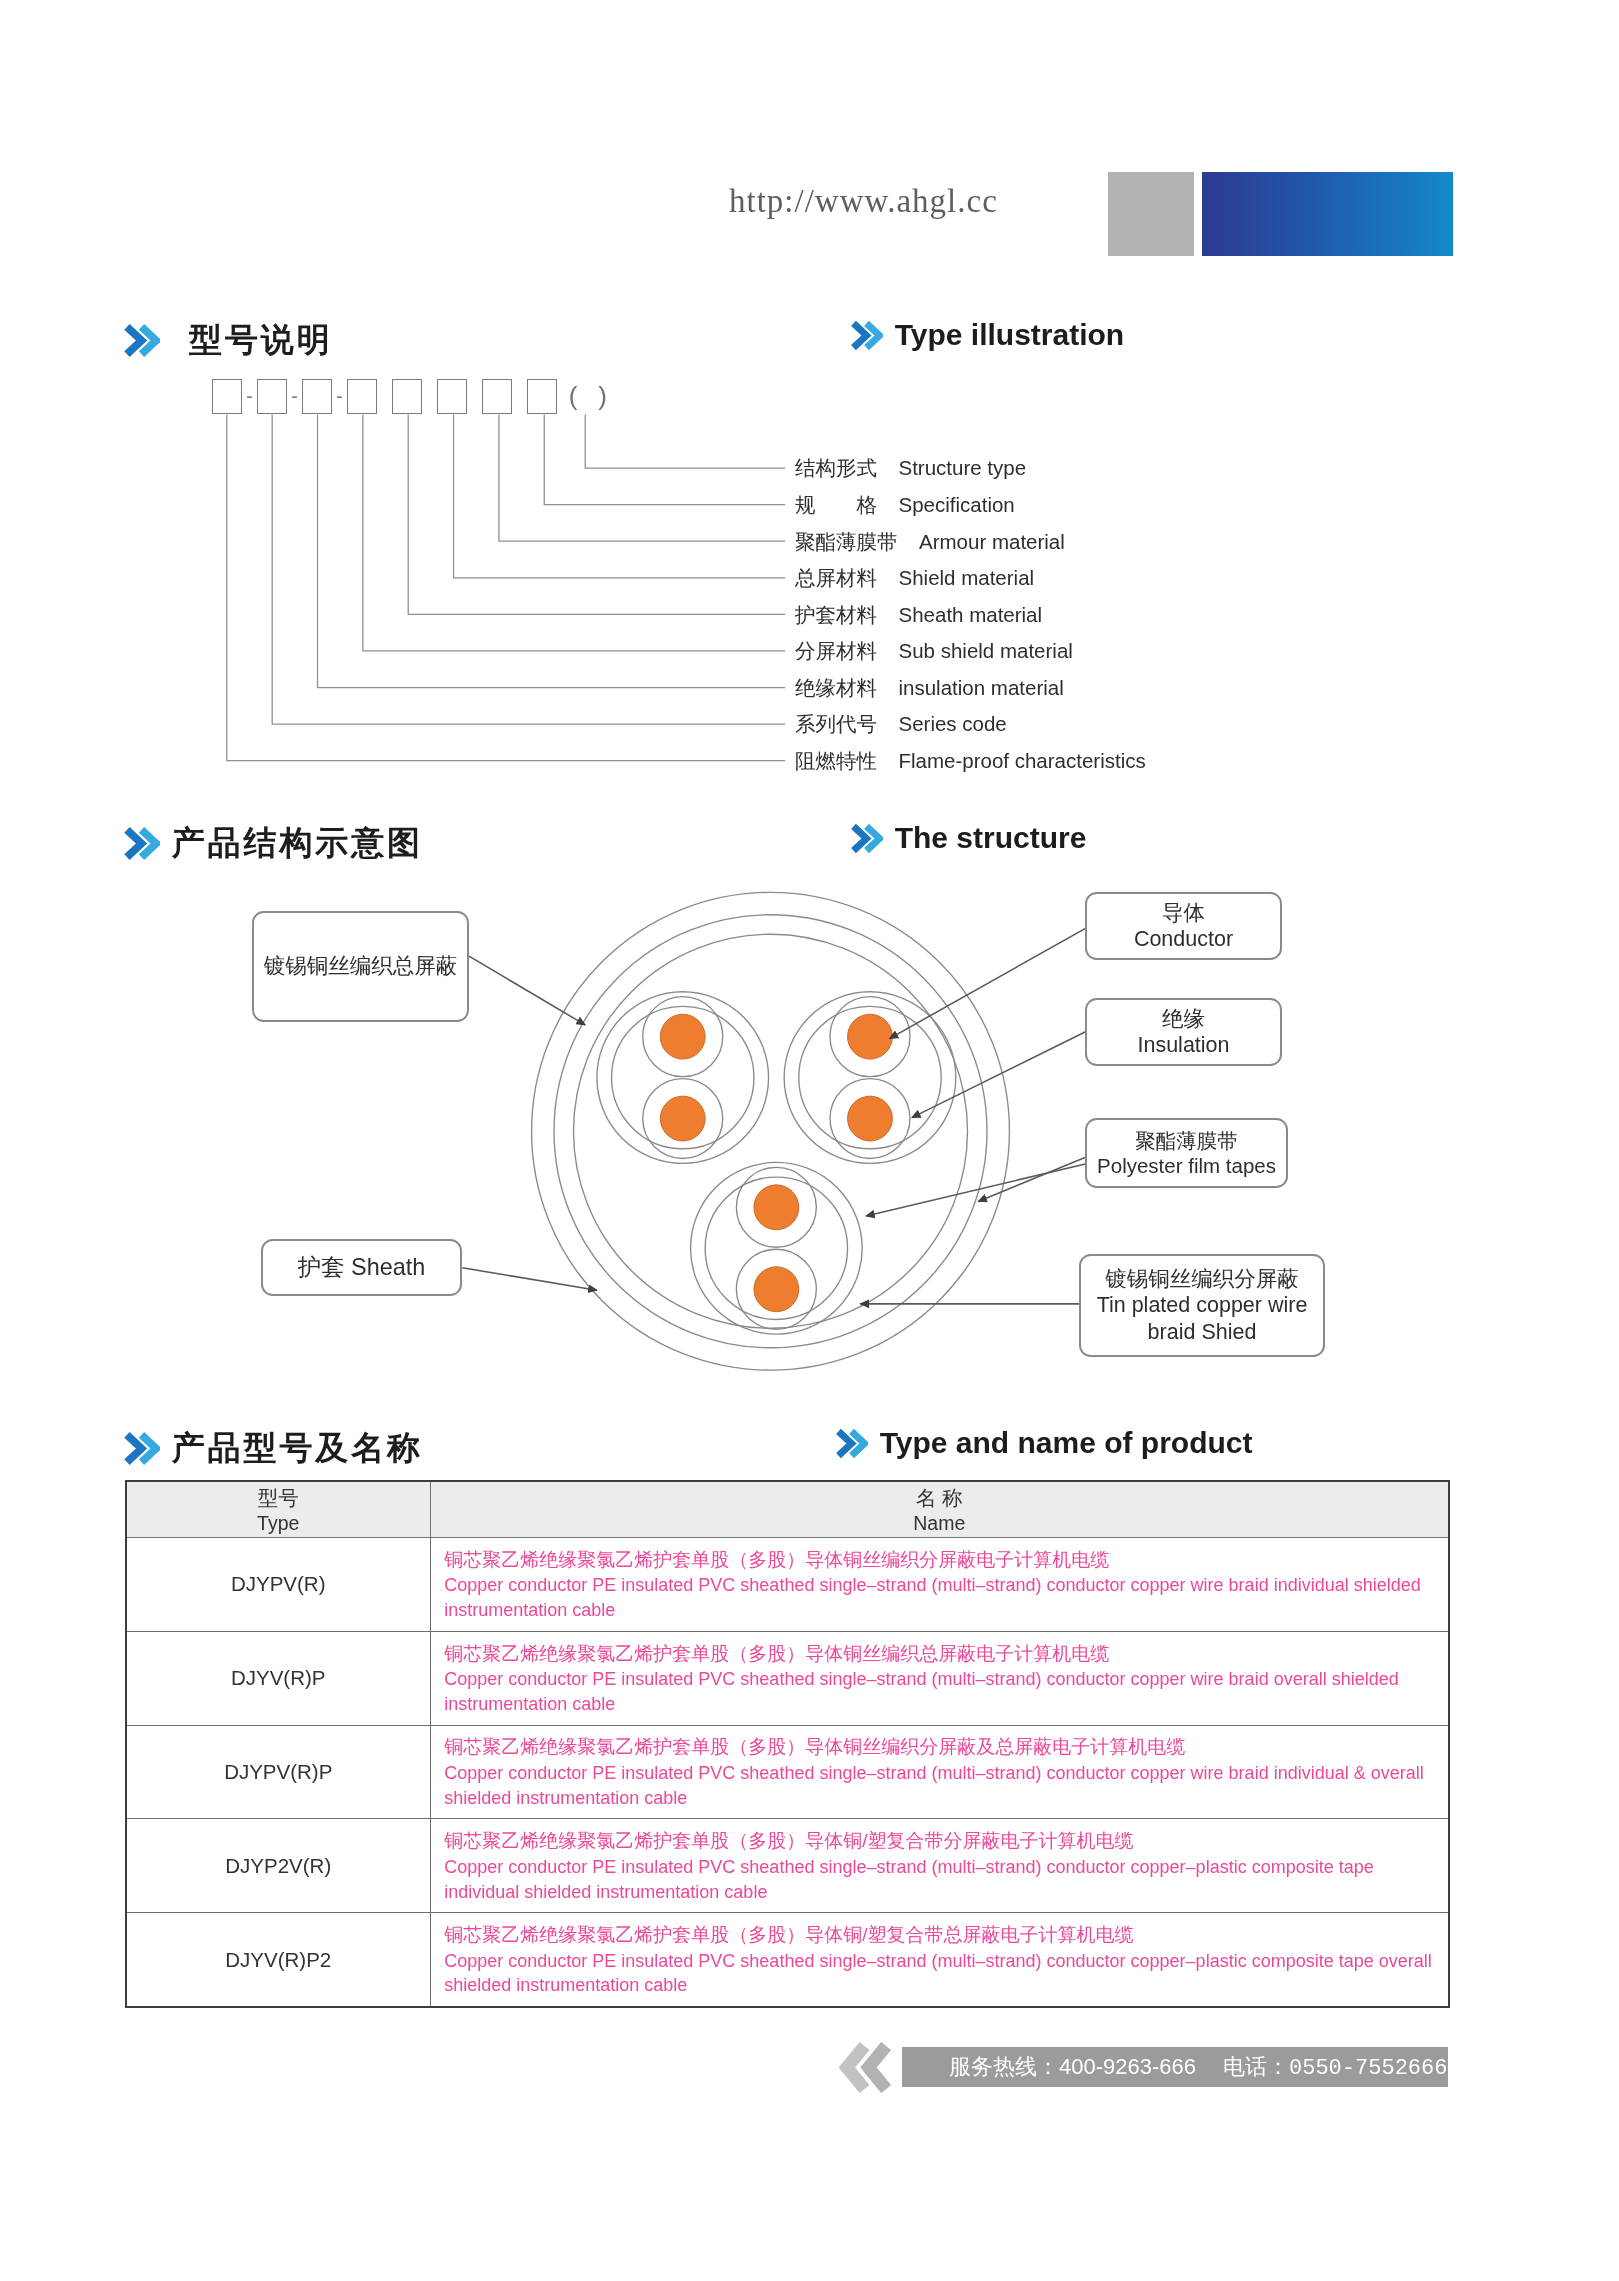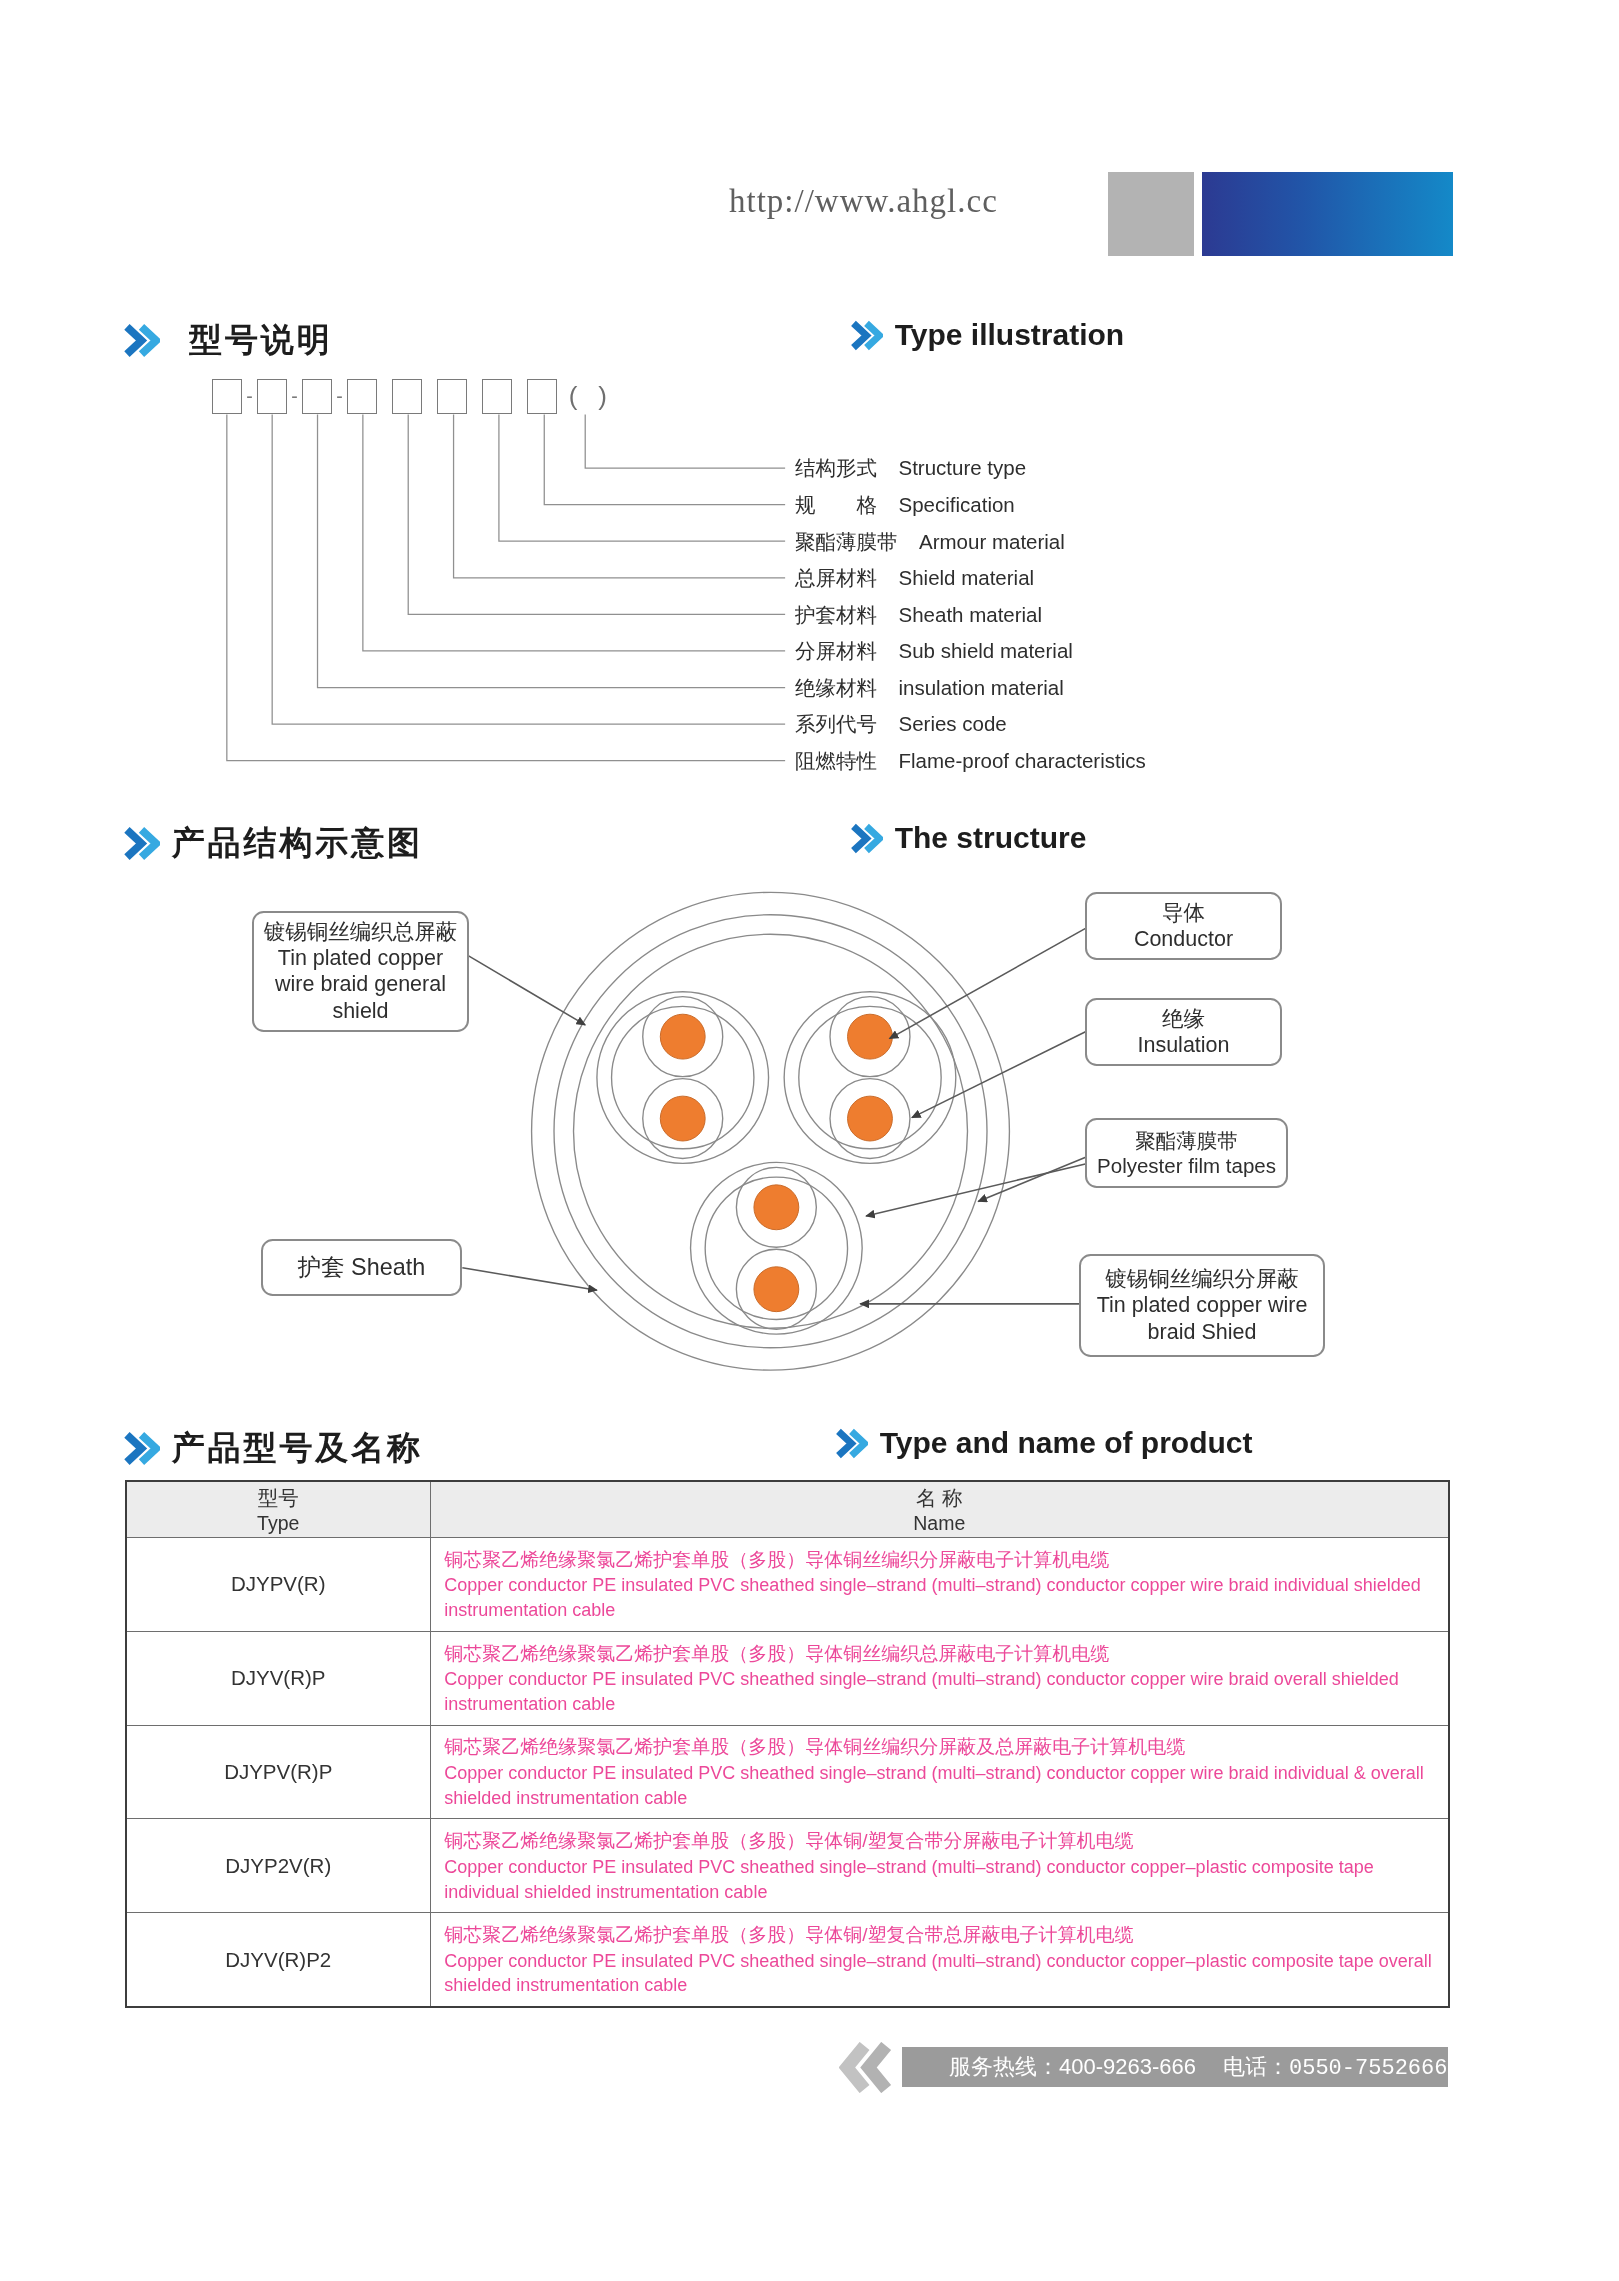--- a/index.html
+++ b/index.html
@@ -172,21 +172,20 @@
 <div class="abs sec-head" style="left:850px;top:821px;">
   <svg width="33" height="31" viewBox="0 0 38 34">
     <path d="M4 3 L19 17 L4 31" stroke="#1b75c0" stroke-width="8" fill="none"></path>
     <path d="M19 3 L34 17 L19 31" stroke="#36a9e1" stroke-width="8" fill="none"></path>
   </svg>
   <span class="sec-title-en">The structure</span>
 </div>
 
 <div class="lbl-box" style="left:252px;top:911px;width:217px;min-height:111px;">
   <span class="lbl-zh">镀锡铜丝编织总屏蔽</span>
-  <span class="lbl-en">Tin plated copper wire braid general shield</span>
 </div>
 <div class="lbl-box" style="left:261px;top:1239px;width:201px;height:57px;">
   <span class="lbl-zh" style="font-size:23.4px;">护套 Sheath</span>
 </div>
 <div class="lbl-box" style="left:1085px;top:892px;width:197px;height:68px;">
   <span class="lbl-zh">导体</span>
   <span class="lbl-en">Conductor</span>
 </div>
 <div class="lbl-box" style="left:1085px;top:998px;width:197px;height:68px;">
   <span class="lbl-zh">绝缘</span>

